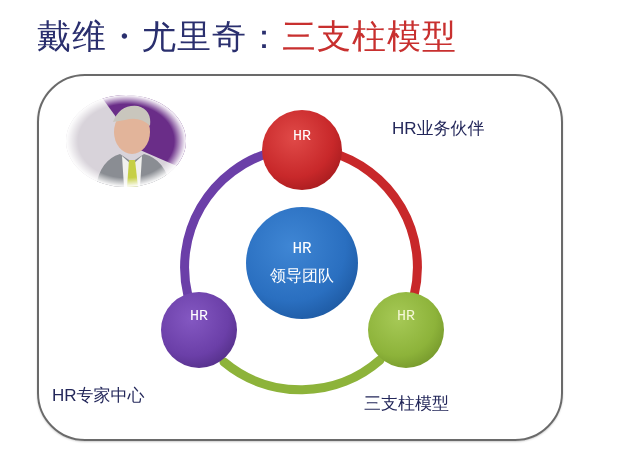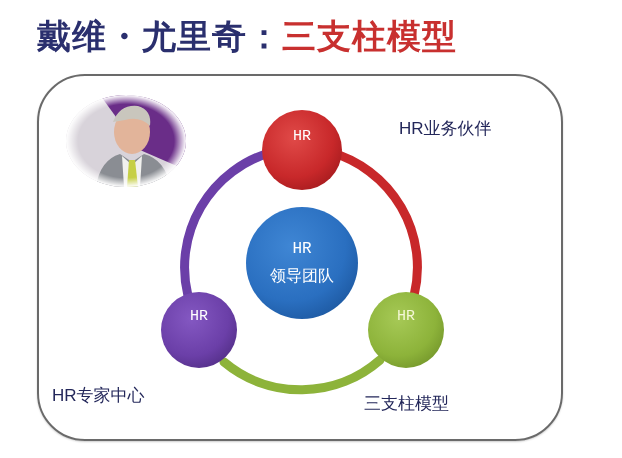--- a/index.html
+++ b/index.html
@@ -2,21 +2,21 @@
 <html><head>
 <meta charset="utf-8">
 <style>
   html, body { margin:0; padding:0; }
   body {
     width:622px; height:458px; background:#ffffff; position:relative; overflow:hidden;
     font-family: "DejaVu Sans", "Liberation Sans", sans-serif;
   }
   .title {
     position:absolute; left:0; top:14px; width:494px; text-align:center;
-    font-size:34px; letter-spacing:1px; line-height:44px; white-space:nowrap;font-weight:bold;
+    font-size:34px; letter-spacing:1px; line-height:44px; white-space:nowrap;
   }
   .title .part1 { color:#2a2f6e; }
   .title .part2 { color:#c8302f; }
   .frame {
     position:absolute; left:37px; top:74px; width:526px; height:367px;
     border:2px solid #6a6a6a; border-radius:48px; box-sizing:border-box;
     box-shadow: 0 1px 2px rgba(0,0,0,0.2);
   }
   svg.diagram { position:absolute; left:0; top:0; }
   .label {
@@ -99,15 +99,15 @@
   <div>HR</div>
 </div>
 <div class="node-text ssc" style="left:368px; top:304px; width:76px;">
   <div>HR</div>
 </div>
 <div class="node-text center" style="left:246px; top:235px; width:112px;">
   <div>HR</div>
   <div>领导团队</div>
 </div>
 
-<div class="label" style="left:392px; top:117px;margin-left:7px;">HR业务伙伴</div>
+<div class="label" style="left:392px; top:117px;">HR业务伙伴</div>
 <div class="label" style="left:52px; top:384px;text-align:right;">HR专家中心</div>
 <div class="label" style="left:364px; top:392px;">三支柱模型</div>
 
 </body></html>

